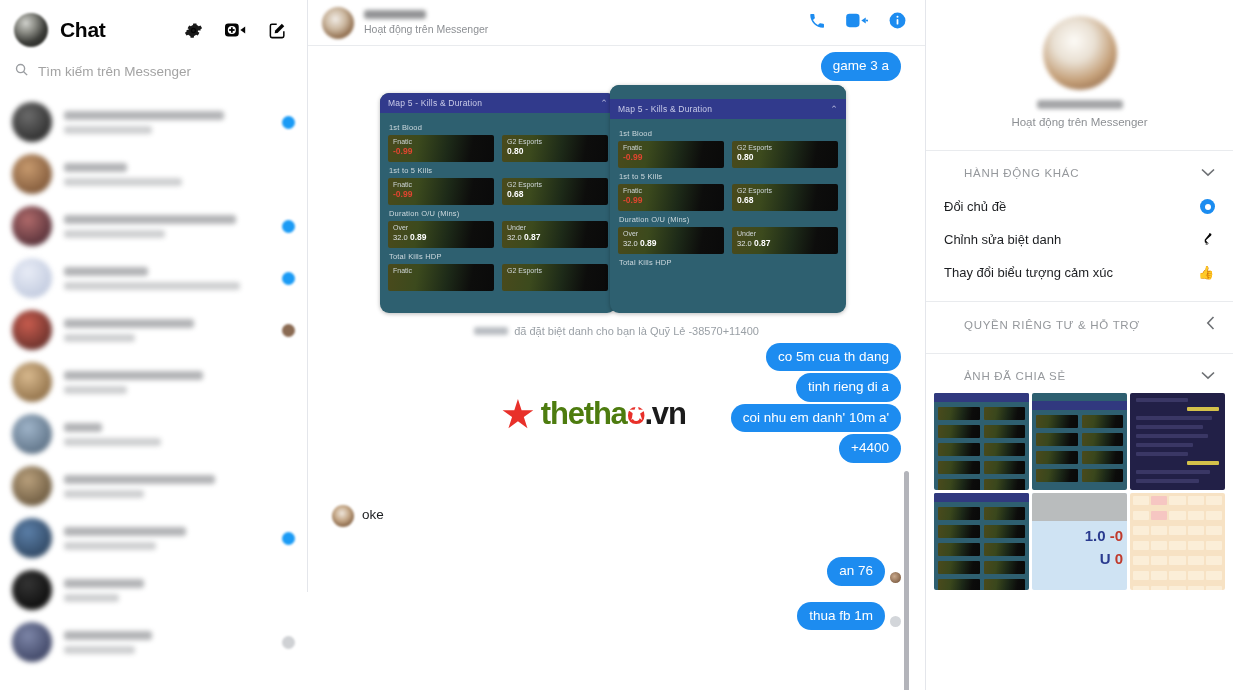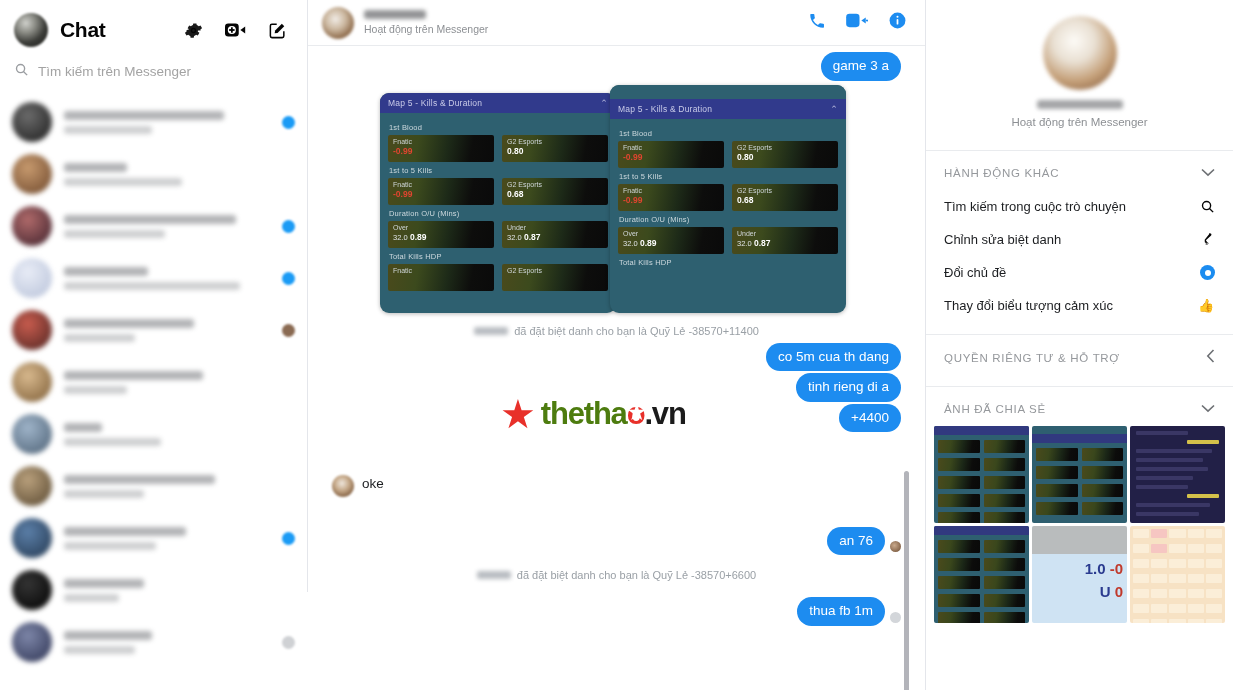--- a/index.html
+++ b/index.html
@@ -92,21 +92,21 @@
   
   .right { width: 308px; flex: 0 0 308px; height: 690px; background: #fff; border-left: 1px solid #e4e6eb; overflow: hidden; }
   .rp-profile { padding: 16px 0 12px 0; text-align: center; }
   .rp-av { width: 74px; height: 74px; border-radius: 50%; margin: 0 auto 10px auto;
      background: radial-gradient(circle at 42% 34%, #fdfbf7 0%, #e9e0d3 32%, #c49f78 62%, #8a6243 88%, #6e4c33 100%);
      filter: blur(2.2px); }
   .rp-name { width: 86px; height: 9px; background: #5a5c60; opacity: .55; border-radius: 3px; margin: 0 auto 7px auto; filter: blur(2.2px); }
   .rp-sub { font-size: 11.5px; color: #8d9094; filter: blur(0.3px); }
   .rp-sep { height: 1px; background: #e9ebee; margin: 10px 0 0 0; }
   .rp-sechead { display: flex; align-items: center; padding: 14px 18px 10px 18px; }
-  .rp-sechead .t { font-size: 11.5px; color: #95989c; letter-spacing: .7px; filter: blur(0.3px); }
+  .rp-sechead .t { font-size: 11.5px; color: #95989c; letter-spacing: .7px; filter: blur(0.3px); margin-left: 20px; }
   .rp-sechead .c { margin-left: auto; color: #6d7074; font-size: 13px; }
   .rp-item { display: flex; align-items: center; padding: 9px 18px; }
   .rp-item .lab { font-size: 13px; color: #1c1e21; filter: blur(0.25px); }
   .rp-item .ic { margin-left: auto; display: flex; align-items: center; }
   .dot-blue { width: 15px; height: 15px; border-radius: 50%; background: #1b8cf0; position: relative; }
   .dot-blue:after { content: ""; position: absolute; left: 4.5px; top: 4.5px; width: 6px; height: 6px; border-radius: 50%; background: #fff; }
   .emoji-ic { font-size: 13px; filter: blur(0.6px); }
 
   .photo-grid { display: grid; grid-template-columns: repeat(3, 1fr); gap: 3px; padding: 4px 8px 8px 8px; }
   .ph-tile { height: 97px; border-radius: 2px; overflow: hidden; position: relative; background: #2e5f70; filter: blur(0.5px); }
@@ -407,37 +407,36 @@
         <span>đã đặt biệt danh cho bạn là Quỹ Lẻ -38570+11400</span>
       </div>
 
       <div class="row out">
         <div class="bubble">co 5m cua th dang</div>
       </div>
       <div class="row out">
         <div class="bubble">tinh rieng di a</div>
       </div>
       <div class="row out">
+        <div class="bubble">coi nhu em danh' 10m a'</div>
+      </div>
+      <div class="row out">
         <div class="bubble">+4400</div>
       </div>
 
       <div class="row in" style="margin-top:38px">
         <div class="in-av"></div>
         <div class="bubble in-b">oke</div>
       </div>
 
       <div class="row out" style="margin-top:28px; align-items:flex-end">
         <div class="bubble">an 76</div>
         <div class="tick avatar"></div>
       </div>
 
-      <div class="sysmsg" style="margin-top:14px">
-        <span class="sys-blur"></span>
-        <span>đã đặt biệt danh cho bạn là Quỹ Lẻ -38570+6600</span>
-      </div>
 
       <div class="row out" style="margin-top:16px; align-items:flex-end">
         <div class="bubble">thua fb 1m</div>
         <div class="tick"></div>
       </div>
 
       <div class="v-scroll"></div>
     </div>
   </div>
 
@@ -459,42 +458,33 @@
     <div class="rp-sechead">
       <span class="t">HÀNH ĐỘNG KHÁC</span>
       <span class="c">
         <svg width="14" height="9" viewBox="0 0 14 9" fill="none" stroke="#6d7074" stroke-width="1.6">
             <path d="M1 1.5L7 7.2l6-5.7"></path>
           </svg>
       </span>
     </div>
 
     <div class="rp-item">
-      <span class="lab">Tìm kiếm trong cuộc trò chuyện</span>
+      <span class="lab">Đổi chủ đề</span>
       <span class="ic">
-        <svg width="15" height="15" viewBox="0 0 24 24" fill="none" stroke="#050505" stroke-width="2.2">
-            <circle cx="10.5" cy="10.5" r="6.5"></circle>
-            <path d="M15.5 15.5L21 21"></path>
-          </svg>
-      </span>
+          <span class="dot-blue"></span>
+        </span>
     </div>
     <div class="rp-item">
       <span class="lab">Chỉnh sửa biệt danh</span>
       <span class="ic">
         <svg width="15" height="15" viewBox="0 0 24 24" fill="#050505">
             <path d="M14.5 2.5c1.1-.9 2.6-.6 3.3.4.8 1 .6 2.4-.4 3.2L9.9 12.6c-.3.2-.4.6-.2.9l1.6 2.6c.2.4-.1.9-.6.9H8.4c-.4 0-.7-.3-.7-.7l-.2-3.5c0-.3.1-.6.3-.8l6.7-8.5z"></path>
             <path d="M9 19.6c2.4.5 4.1-.4 4.1-1.6 0-.9-.9-1.3-1.8-1.3-1.1 0-1.9.5-1.9 1 0 .4.4.6.9.6.4 0 .7-.1.7-.3" stroke="#050505" stroke-width="1.1" fill="none"></path>
           </svg>
       </span>
-    </div>
-    <div class="rp-item">
-      <span class="lab">Đổi chủ đề</span>
-      <span class="ic">
-          <span class="dot-blue"></span>
-        </span>
     </div>
     <div class="rp-item">
       <span class="lab">Thay đổi biểu tượng cảm xúc</span>
       <span class="ic emoji-ic">👍</span>
     </div>
 
     <div class="rp-sep" style="margin-top:12px"></div>
 
     <div class="rp-sechead">
       <span class="t">QUYỀN RIÊNG TƯ &amp; HỖ TRỢ</span>

